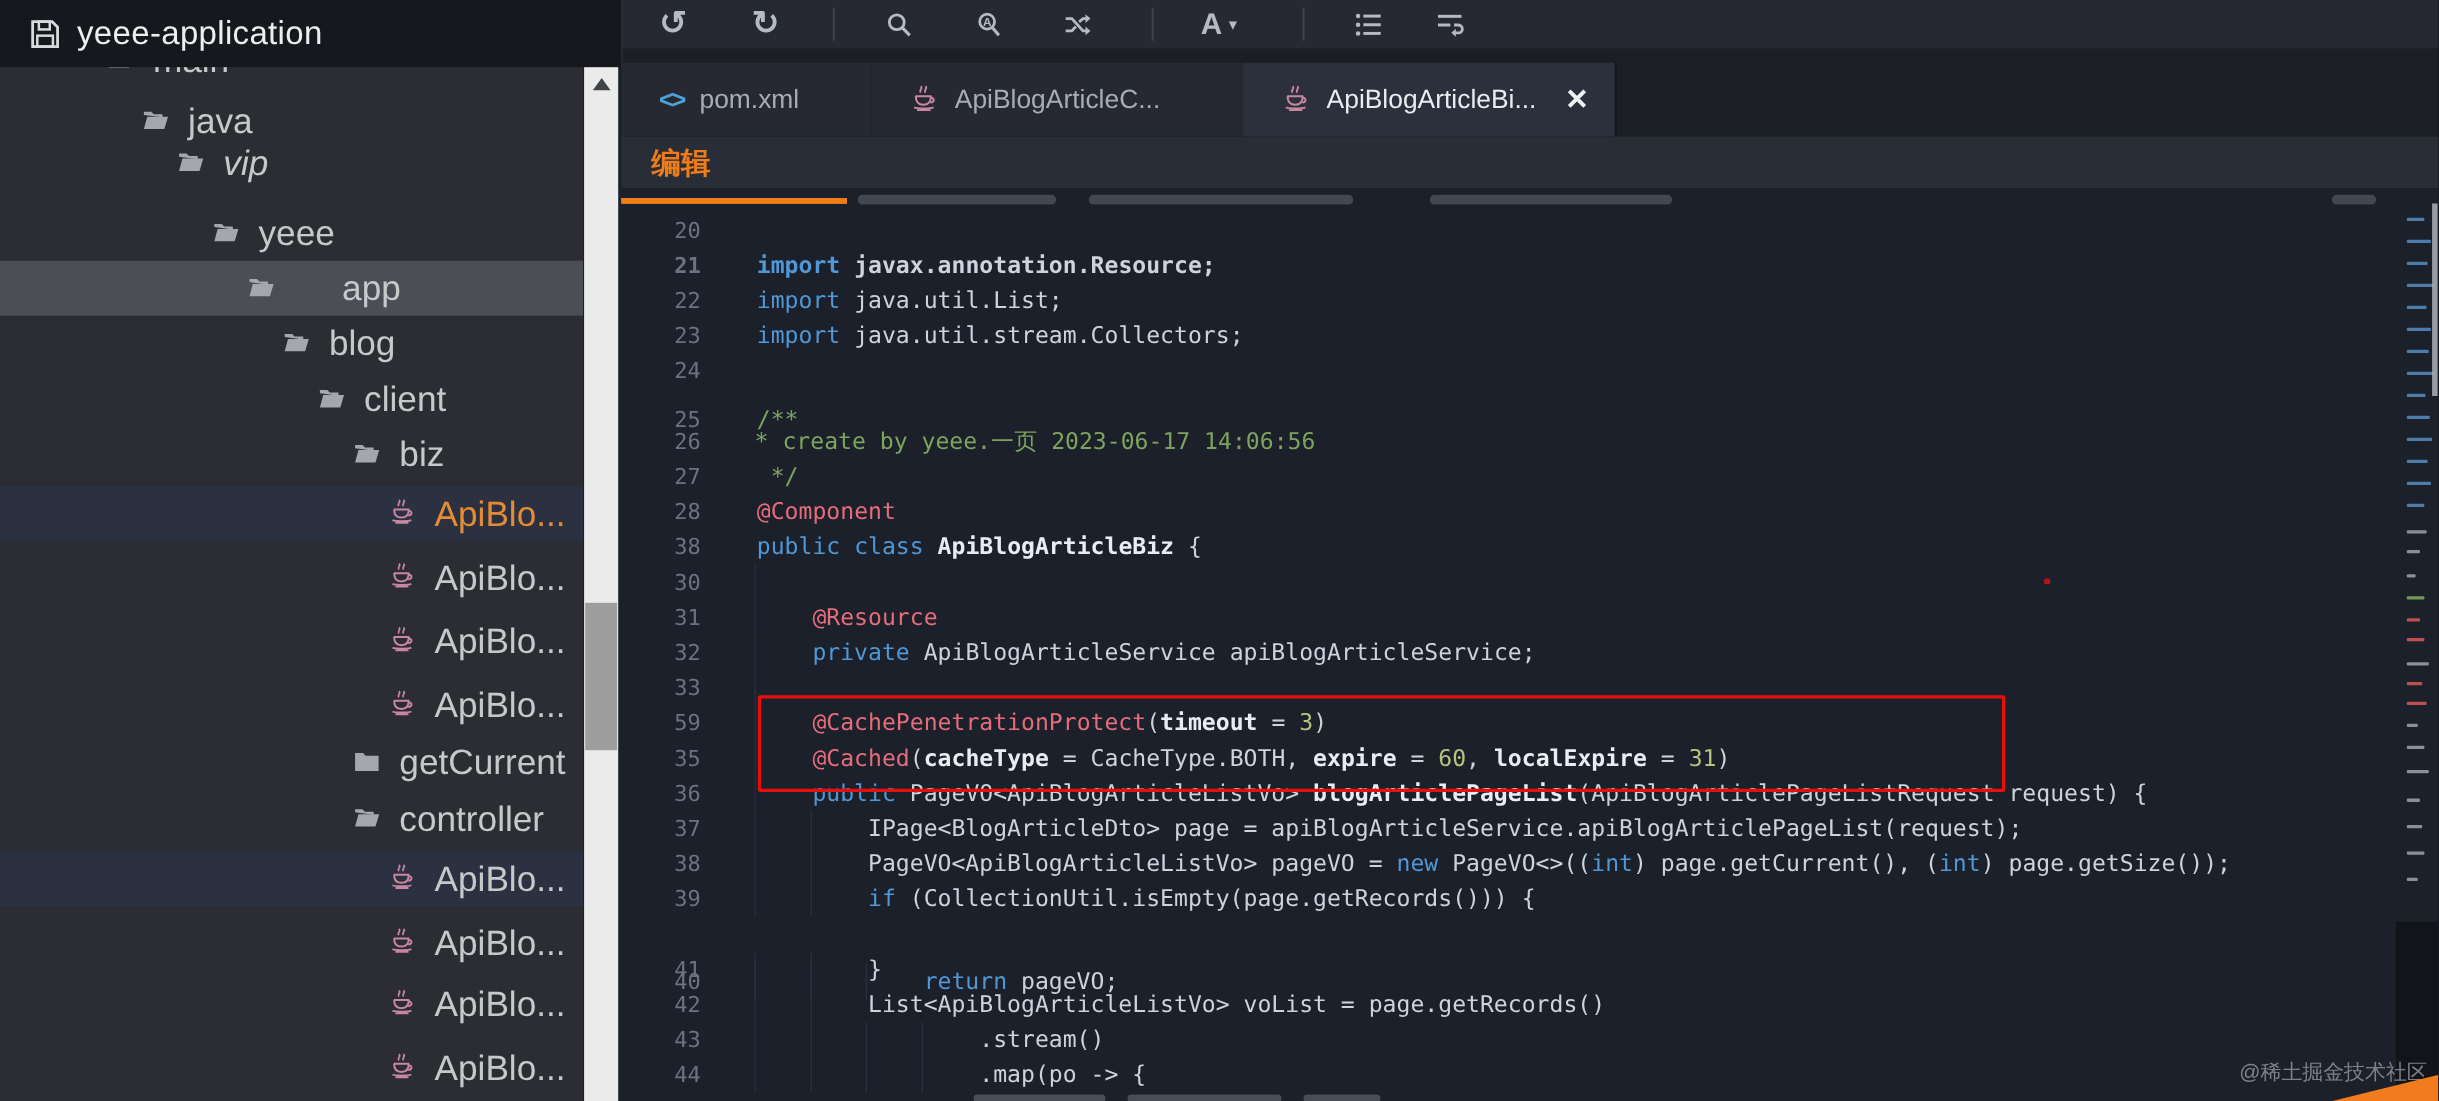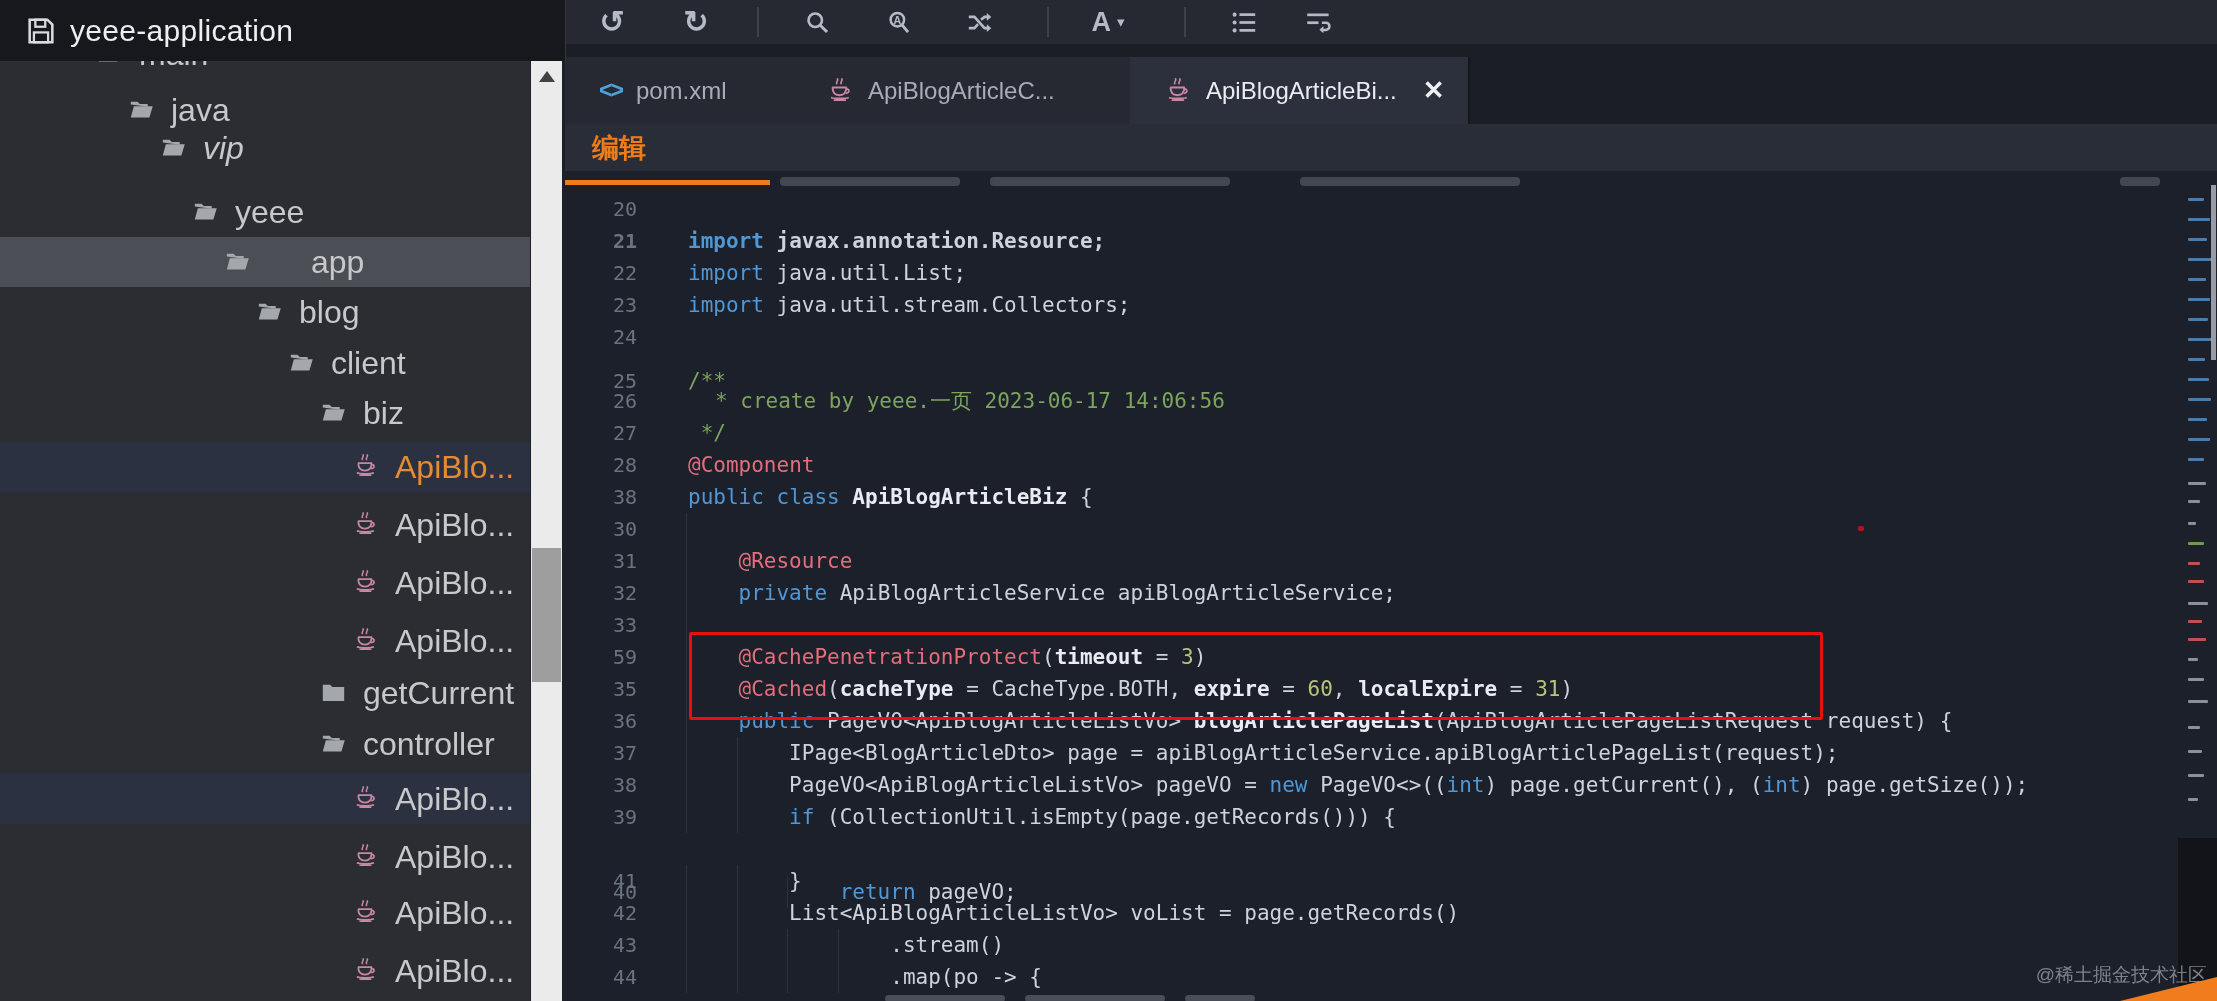--- a/index.html
+++ b/index.html
@@ -74,21 +74,21 @@
 
   <div id="editor">
     <div id="code-layer">
         <div class="crow" style="top: -10px;"></div>
         <div class="crow" style="top: 22px;"><span class="lnum">20</span></div>
         <div class="crow" style="top: 54px; font-weight: bold;"><span class="lnum">21</span><span class="ctext" style="left: 123px;"><span class="tk-k">import</span><span class="tk-p"> javax.annotation.Resource;</span></span></div>
         <div class="crow" style="top: 86px;"><span class="lnum">22</span><span class="ctext" style="left: 123px;"><span class="tk-k">import</span><span class="tk-p"> java.util.List;</span></span></div>
         <div class="crow" style="top: 118px;"><span class="lnum">23</span><span class="ctext" style="left: 123px;"><span class="tk-k">import</span><span class="tk-p"> java.util.stream.Collectors;</span></span></div>
         <div class="crow" style="top: 150px;"><span class="lnum">24</span></div>
         <div class="crow" style="top: 194px;"><span class="lnum">25</span><span class="ctext" style="left: 123px;"><span class="tk-c">/**</span></span></div>
-        <div class="crow" style="top: 214px;"><span class="lnum">26</span><span class="ctext" style="left: 150px;"><span class="tk-c">* create by yeee.一页 2023-06-17 14:06:56</span></span></div>
+        <div class="crow" style="top: 214px;"><span class="lnum">26</span><span class="ctext" style="left: 121px;"><span class="tk-c">* create by yeee.一页 2023-06-17 14:06:56</span></span></div>
         <div class="crow" style="top: 246px;"><span class="lnum">27</span><span class="ctext" style="left: 135.64px;"><span class="tk-c">*/</span></span></div>
         <div class="crow" style="top: 278px;"><span class="lnum">28</span><span class="ctext" style="left: 123px;"><span class="tk-a">@Component</span></span></div>
         <div class="crow" style="top: 310px;"><span class="lnum">38</span><span class="ctext" style="left: 123px;"><span class="tk-k">public class</span><span class="tk-b"> ApiBlogArticleBiz </span><span class="tk-p">{</span></span></div>
         <div class="crow" style="top: 342px;"><span class="lnum">30</span><div class="guide" style="left: 121px;"></div></div>
         <div class="crow" style="top: 374px;"><span class="lnum">31</span><div class="guide" style="left: 121px;"></div><span class="ctext" style="left: 173.56px;"><span class="tk-a">@Resource</span></span></div>
         <div class="crow" style="top: 406px;"><span class="lnum">32</span><div class="guide" style="left: 121px;"></div><span class="ctext" style="left: 173.56px;"><span class="tk-k">private</span><span class="tk-p"> ApiBlogArticleService apiBlogArticleService;</span></span></div>
         <div class="crow" style="top: 438px;"><span class="lnum">33</span><div class="guide" style="left: 121px;"></div></div>
         <div class="crow" style="top: 470px;"><span class="lnum">59</span><div class="guide" style="left: 121px;"></div><span class="ctext" style="left: 173.56px;"><span class="tk-a">@CachePenetrationProtect</span><span class="tk-p">(</span><span class="tk-b">timeout</span><span class="tk-p"> = </span><span class="tk-n">3</span><span class="tk-p">)</span></span></div>
         <div class="crow" style="top: 502px;"><span class="lnum">35</span><div class="guide" style="left: 121px;"></div><span class="ctext" style="left: 173.56px;"><span class="tk-a">@Cached</span><span class="tk-p">(</span><span class="tk-b">cacheType</span><span class="tk-p"> = CacheType.BOTH, </span><span class="tk-b">expire</span><span class="tk-p"> = </span><span class="tk-n">60</span><span class="tk-p">, </span><span class="tk-b">localExpire</span><span class="tk-p"> = </span><span class="tk-n">31</span><span class="tk-p">)</span></span></div>
         <div class="crow" style="top: 534px;"><span class="lnum">36</span><div class="guide" style="left: 121px;"></div><span class="ctext" style="left: 173.56px;"><span class="tk-k">public</span><span class="tk-p"> PageVO&lt;ApiBlogArticleListVo&gt; </span><span class="tk-b">blogArticlePageList</span><span class="tk-p">(ApiBlogArticlePageListRequest request) {</span></span></div>

